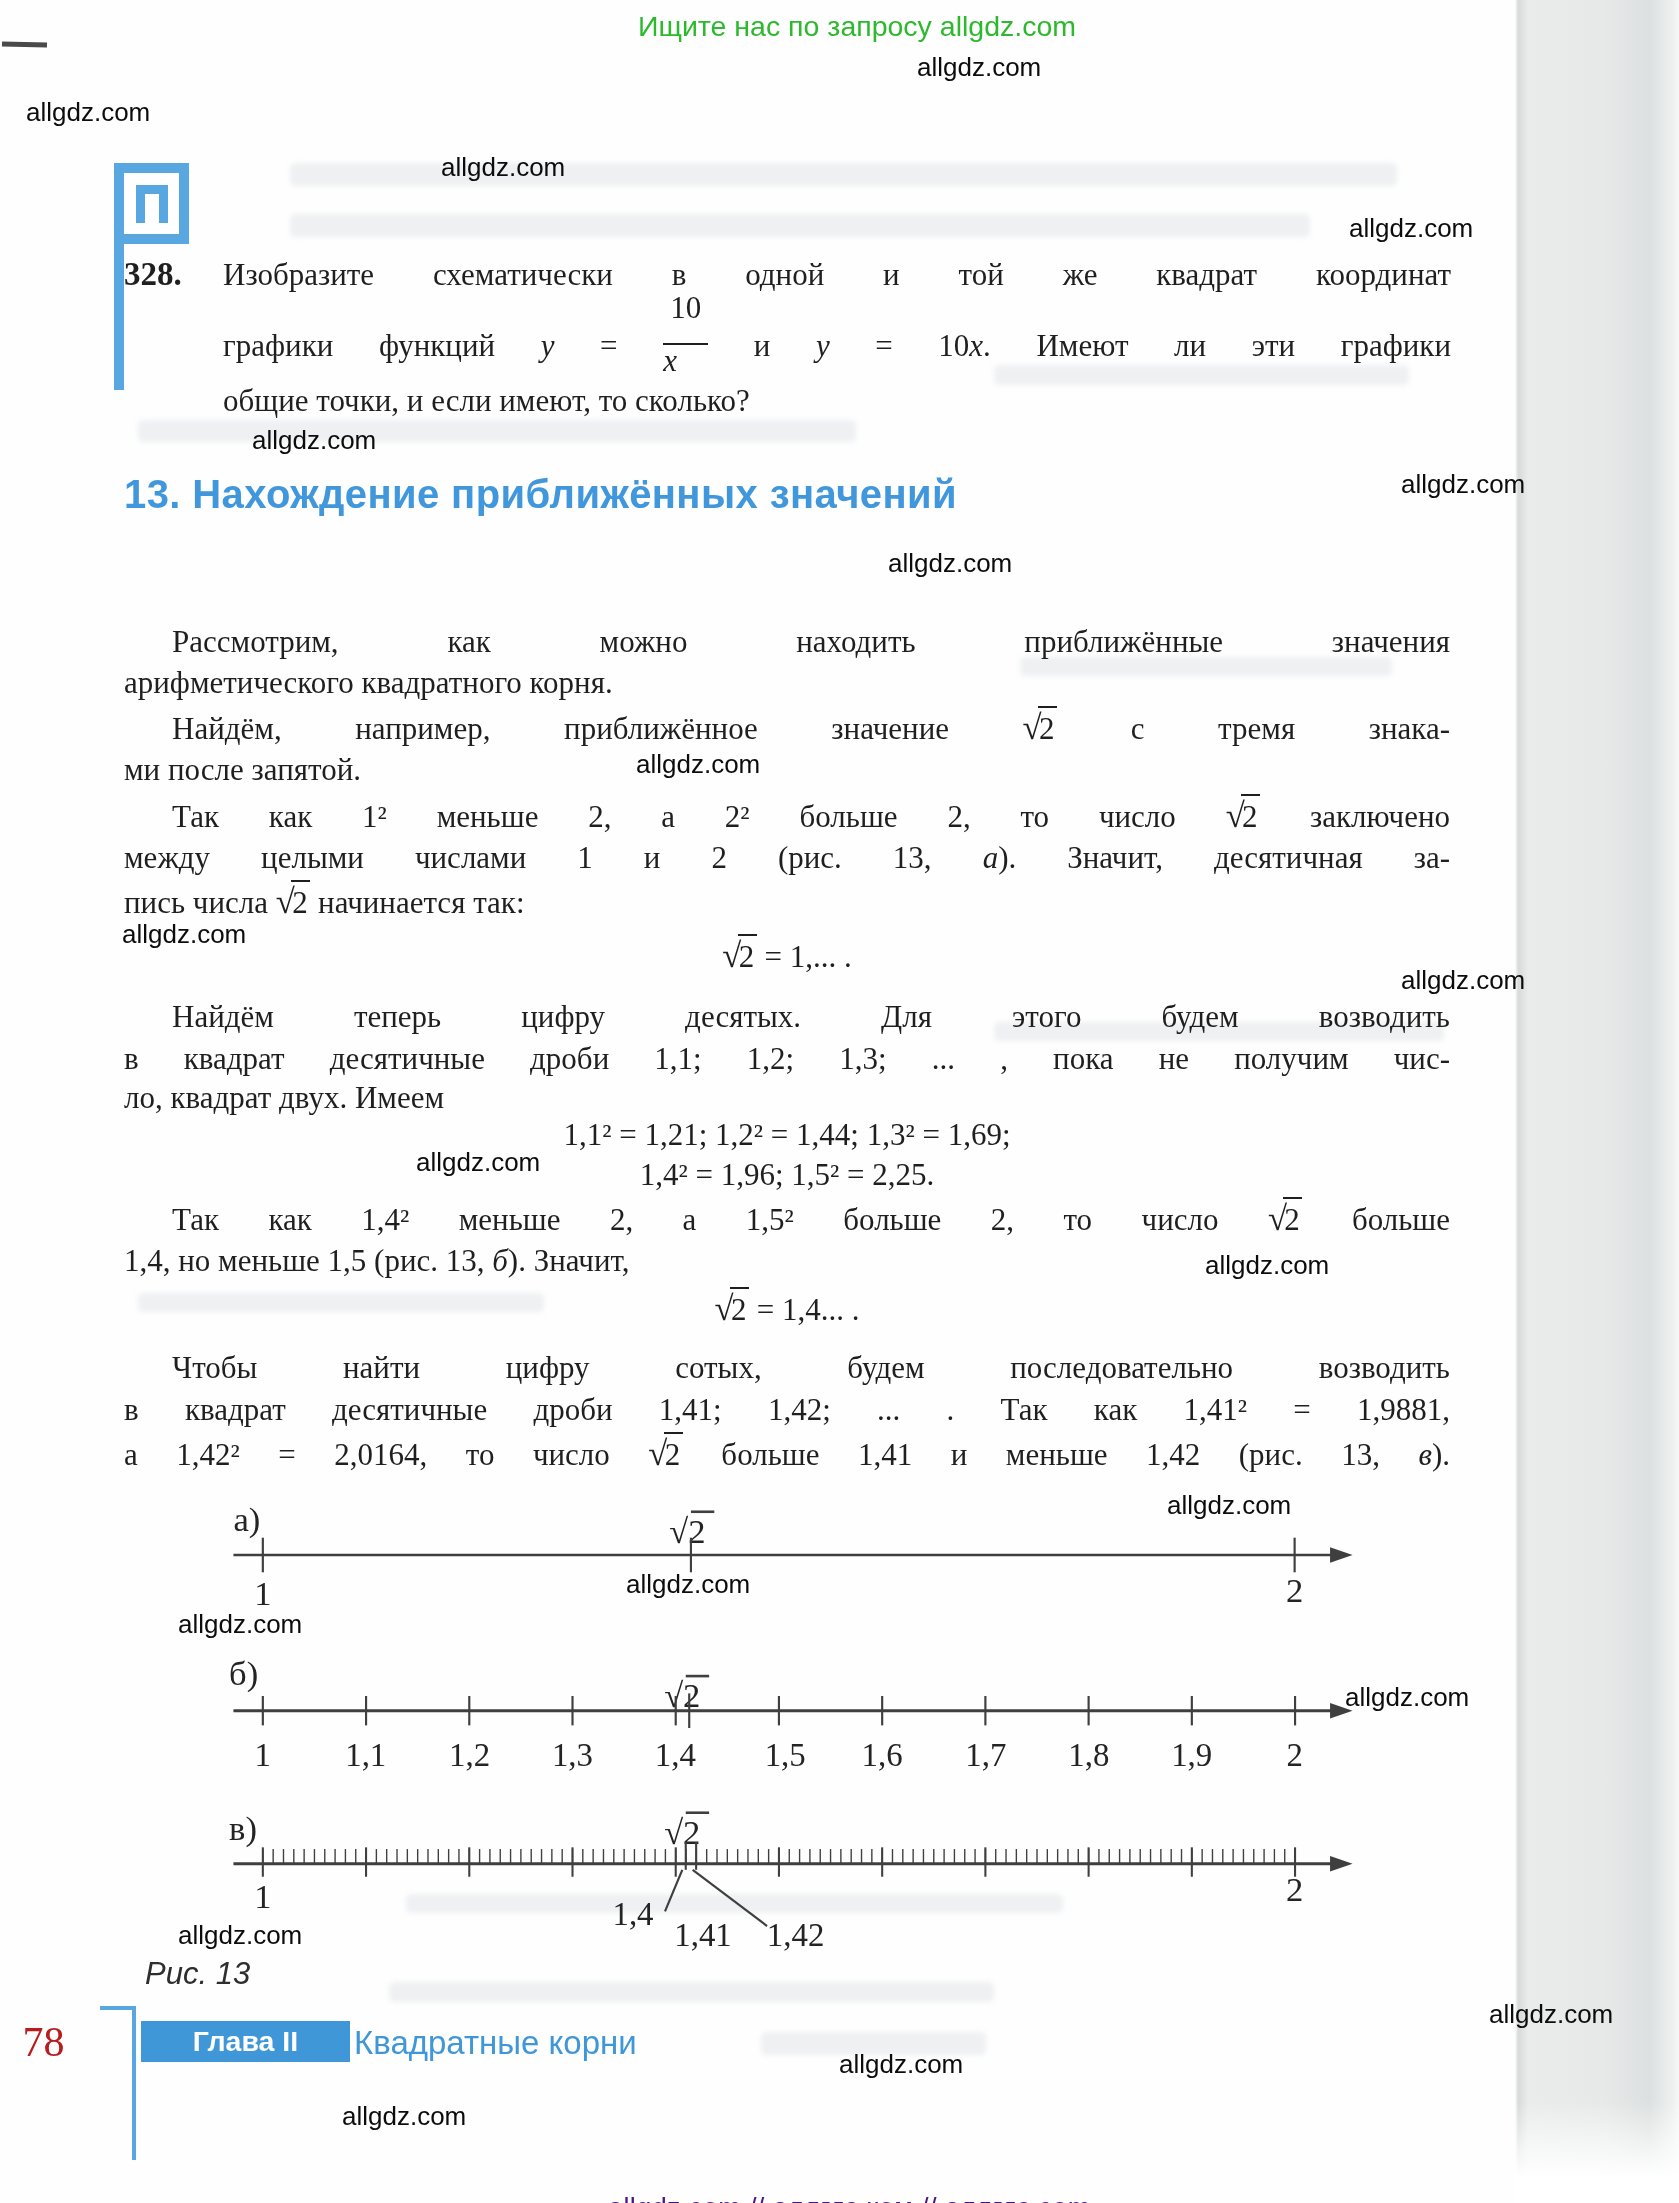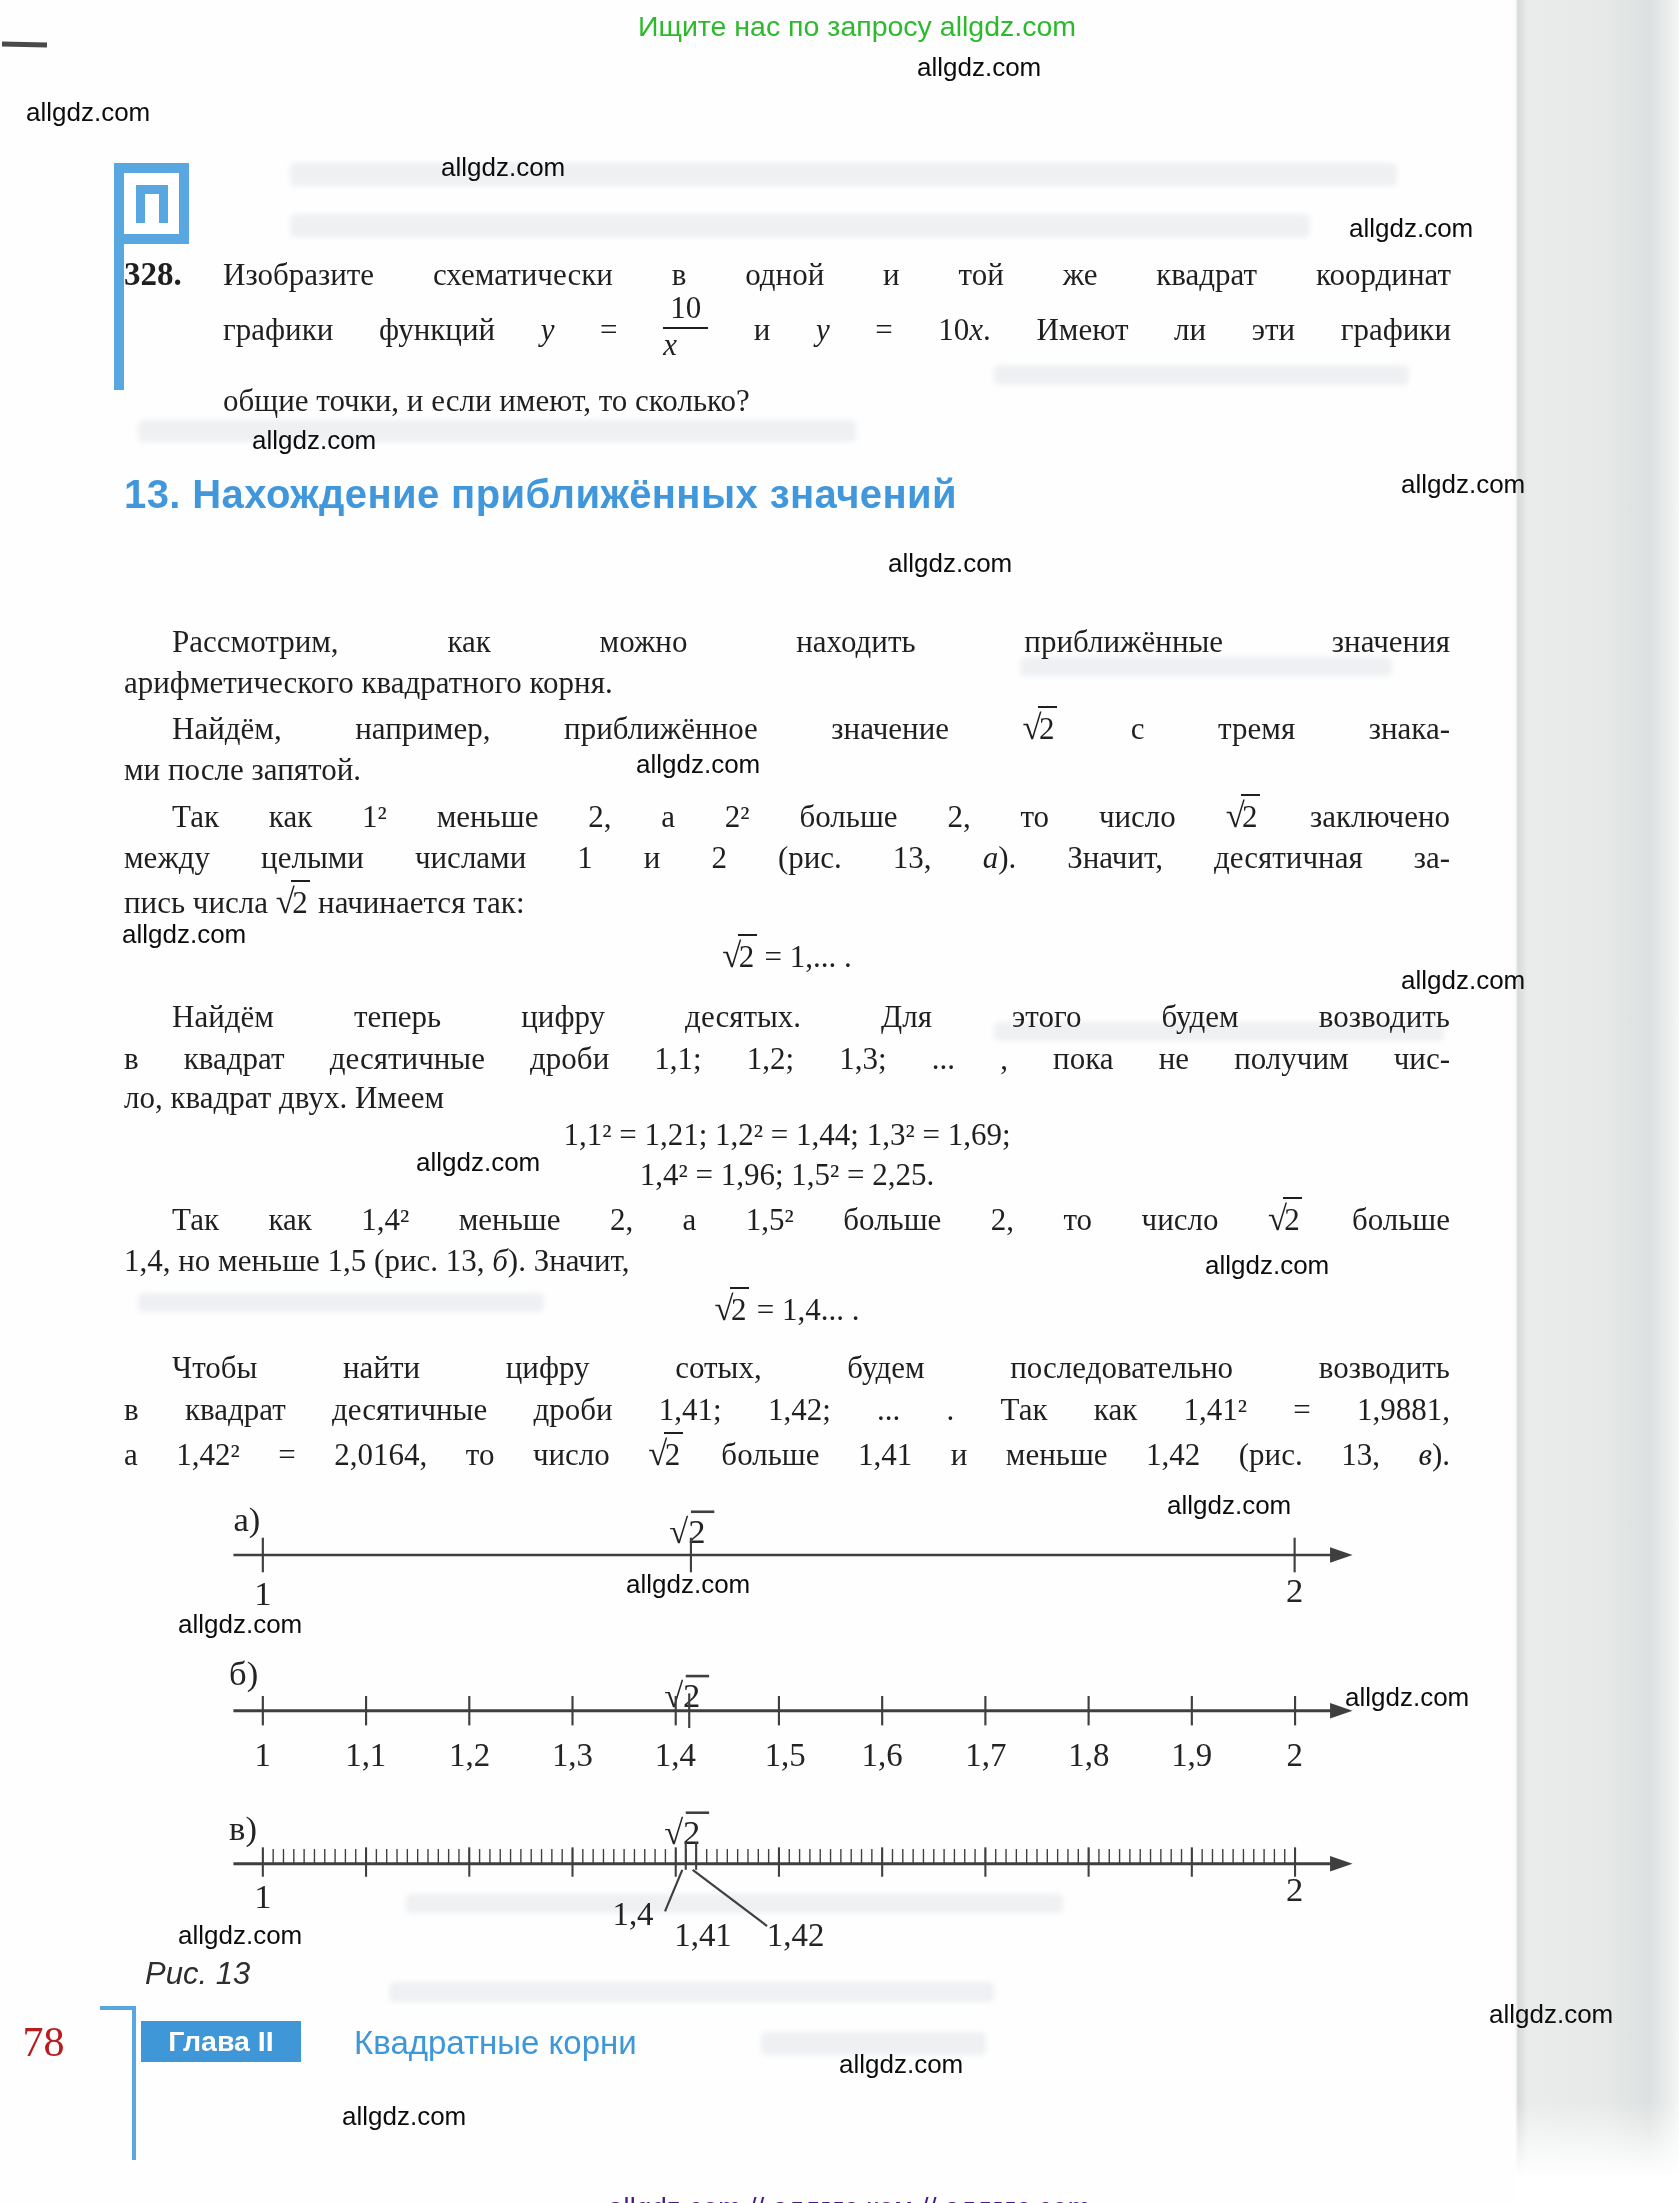--- a/index.html
+++ b/index.html
@@ -30,32 +30,32 @@
        font-weight:bold;font-size:40px;line-height:55px;color:#4197dc;letter-spacing:0.4px;}
   
   .bl{position:absolute;left:124px;width:1326px;box-sizing:border-box;font-size:31px;line-height:42px;}
   .ind{padding-left:48px;}
   .ctr{text-align:center;}
   
   .sqrt{display:inline-block;white-space:nowrap;}
   .rsign{font-size:1.12em;}
   .rad{display:inline-block;border-top:2.6px solid #1f1f1f;margin-left:-3.5px;padding:0 2.6px 0 0.9px;}
   .frac{display:inline-block;text-align:center;vertical-align:-0.5em;line-height:1.05;}
-  .fn{display:block;border-bottom:2.2px solid #1f1f1f;padding:0 7px 2px;}
+  .fn{display:block;border-bottom:2.2px solid #1f1f1f;padding:0 7px 18px;}
   .fd{display:block;font-style:italic;padding-top:0.9px;}
   
   .fig{position:absolute;left:121px;top:1496px;width:1280px;height:502px;}
   .fig text{font-family:"Liberation Serif",serif;fill:#242424;}
   .caption{position:absolute;left:145px;top:1956px;font-style:italic;font-size:31px;color:#2e2e2e;
            font-family:"Liberation Sans",sans-serif;}
   
   .pageno{position:absolute;left:22.5px;top:2018px;font-size:42px;color:#b91c1c;}
   .fline-h{position:absolute;left:100px;top:2006px;width:36px;height:4.3px;background:#58a7e1;}
   .fline-v{position:absolute;left:132px;top:2006px;width:4.3px;height:154px;background:#58a7e1;}
-  .badge{position:absolute;left:141px;top:2021px;width:160px;height:41px;background:#3f97d7;
+  .badge{position:absolute;left:141px;top:2021px;width:209px;height:41px;background:#3f97d7;
          color:#fff;font-family:"Liberation Sans",sans-serif;font-weight:bold;font-size:28.5px;
          display:flex;align-items:center;justify-content:center;}
   .chapter{position:absolute;left:354px;top:2024px;font-family:"Liberation Sans",sans-serif;
            font-size:33px;font-weight:500;color:#3f97d7;}
 </style>
 </head>
 <body>
 
 <div class="page">
 

